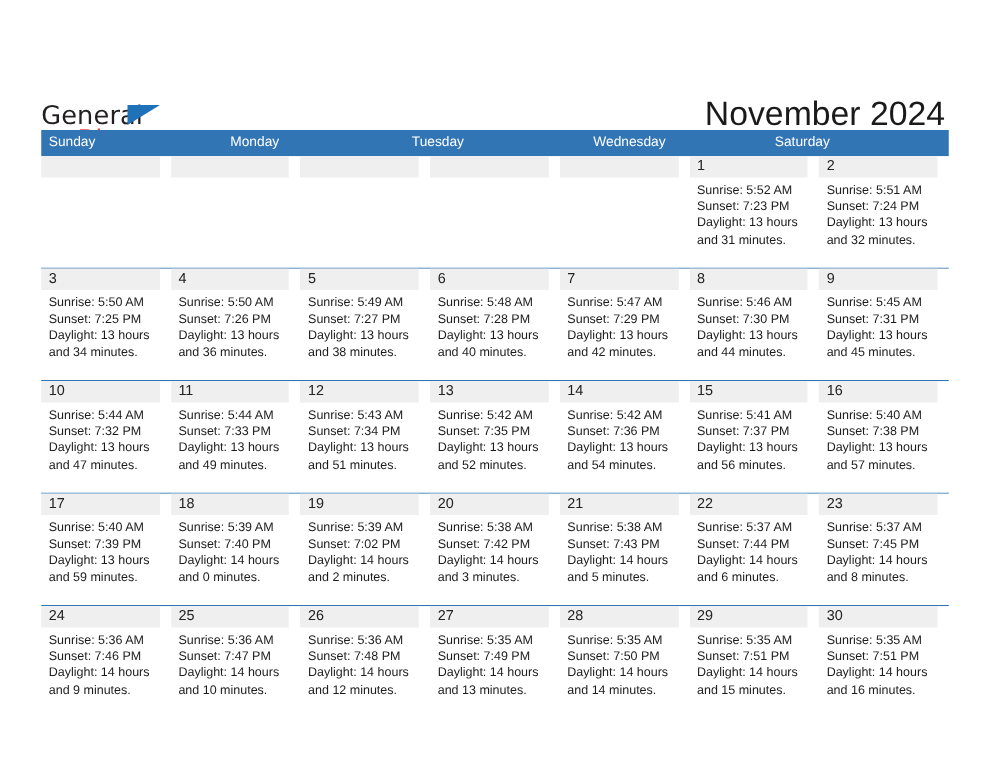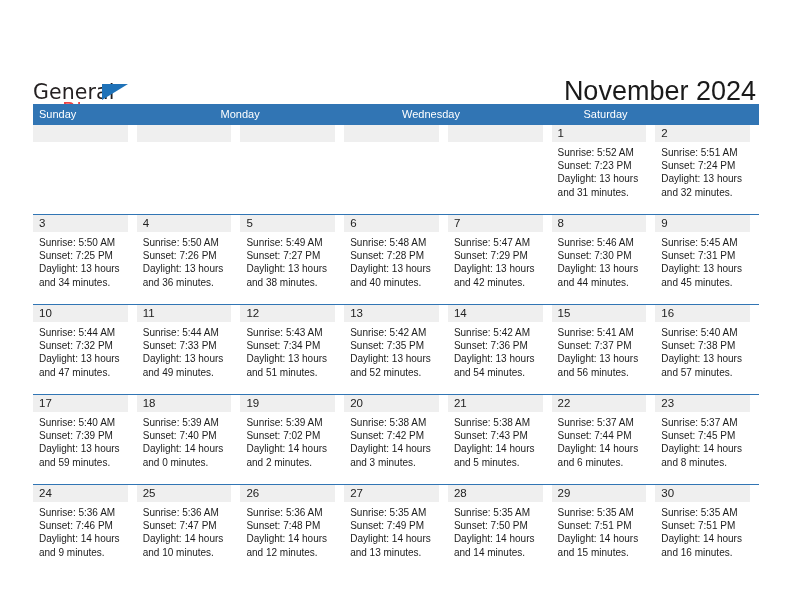--- a/index.html
+++ b/index.html
@@ -169,20 +169,21 @@
       <div class="cal-title">November 2024</div>
       <div class="cal-subtitle">Merlo, Buenos Aires, Argentina</div>
     </div>
 
   </div>
 
   <div class="calendar">
     <div class="weekday-row">
         <div class="weekday">Sunday</div>
         <div class="weekday">Monday</div>
+        <div class="weekday">Tuesday</div>
         <div class="weekday">Wednesday</div>
         <div class="weekday">Saturday</div>
       </div>
     <div id="weeks-container">
         <div class="week-row">
           <div class="day-cell empty">
             <div class="daynum-band"></div>
             <div class="day-lines"></div>
           </div>
           <div class="day-cell empty">

